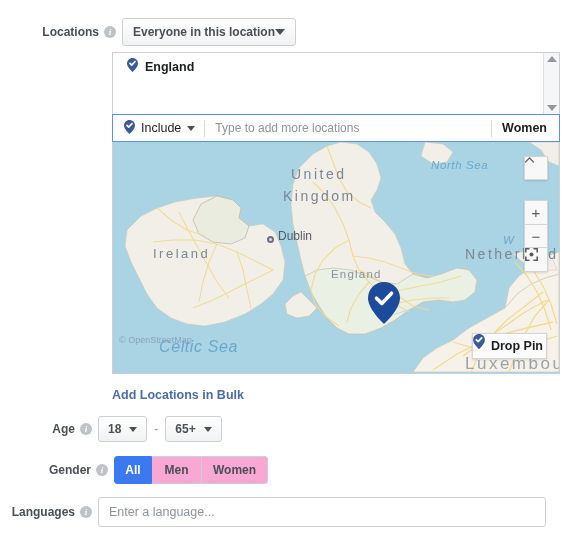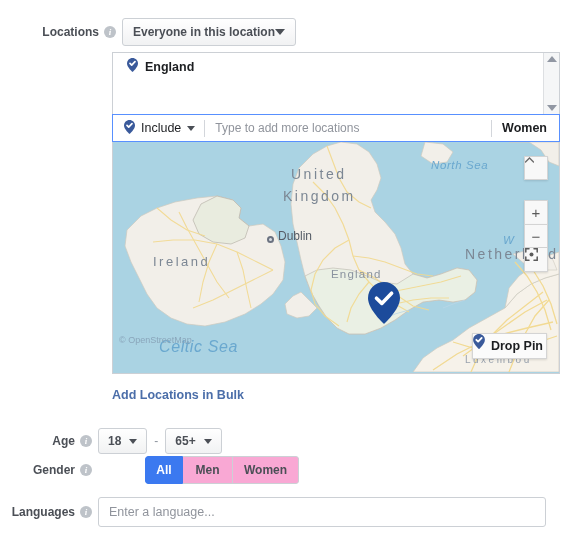--- a/index.html
+++ b/index.html
@@ -130,33 +130,33 @@
     box-sizing:border-box;
   }
   #big-pin{position:absolute;left:368px;top:282px;}
   
   #bulk-link{
     position:absolute;left:112px;top:388px;color:#4b6ea9;font-size:12.5px;
     cursor:pointer;
     font-weight:bold;
   }
   
-  #age-row{position:absolute;left:0;top:416px;align-items:center;margin-top:12px;}
+  #age-row{position:absolute;left:0;top:416px;align-items:center;}
   #age-row .lbl{height:26px;}
   .sel{
     height:26px;box-sizing:border-box;border:1px solid #ccd0d5;border-radius:3px;
     background:linear-gradient(#ffffff,#f1f2f3);
     display:inline-flex;align-items:center;justify-content:center;gap:8px;
     padding:0 9px;font-size:12px;font-weight:bold;color:#4b4f56;cursor:pointer;
     min-width:42px;
   }
   .caret-sm{width:0;height:0;border-left:4.5px solid transparent;border-right:4.5px solid transparent;border-top:5.5px solid #4b4f56;}
   .dash{color:#8d949e;margin:0 7px;font-size:12px;line-height:26px;}
   
-  #gender-row{position:absolute;left:0;top:456px;align-items:center;gap:47px;}
+  #gender-row{position:absolute;left:16px;top:456px;align-items:center;}
   #gender-row .lbl{height:28px;}
   #gender-group{display:flex;height:28px;border-radius:3px;overflow:hidden;}
   .gbtn{
     border:1px solid #ccd0d5;border-left:none;background:#f9a8d4;
     display:flex;align-items:center;justify-content:center;
     font-size:12px;font-weight:bold;color:#4b4f56;cursor:pointer;
     box-sizing:border-box;height:28px;
   }
   .gbtn:first-child{border-left:1px solid #ccd0d5;border-radius:3px 0 0 3px;}
   .gbtn:last-child{border-radius:0 3px 3px 0;}
@@ -288,24 +288,24 @@
       <g stroke="#b9d6e6" stroke-width="1" fill="none" opacity="0.8">
         <path d="M296 168 L282 172 L270 178"></path>
         <path d="M352 158 L340 162 L330 166"></path>
       </g>
 
       <path d="M400 112 L416 108 L430 110 L440 118 L444 128 L430 128 L414 124 Z" fill="#f2efe9" stroke="#cfcabf" stroke-width="0.6"></path>
     </svg>
 
     <div class="mlabel" style="left:178px;top:24px;font-size:14px;">United</div>
     <div class="mlabel" style="left:170px;top:46px;font-size:14px;">Kingdom</div>
-    <div class="mlabel" style="left:40px;top:112px;">Ireland</div>
+    <div class="mlabel" style="left:40px;top:104px;">Ireland</div>
     <div class="mlabel" style="left:218px;top:126px;font-size:11.5px;letter-spacing:1.2px;color:#8a939f;">England</div>
     <div class="mlabel" style="left:352px;top:104px;font-size:14px;">Netherland</div>
-    <div class="mlabel" style="left:352px;top:212px;font-size:10px;color:#9aa3ae;">Luxembou</div>
+    <div class="mlabel" style="left:352px;top:212px;font-size:17px;color:#9aa3ae;">Luxembou</div>
 
     <div class="sealabel" style="left:318px;top:17px;">North Sea</div>
     <div class="sealabel" style="left:46px;top:196px;font-size:16px;">Celtic Sea</div>
     <div class="sealabel" style="left:390px;top:92px;">W&nbsp;&nbsp;&nbsp;&nbsp;&nbsp;&nbsp;&nbsp;n</div>
 
     <div class="citydot" style="left:154px;top:94px;"></div>
     <div class="citylabel" style="left:165px;top:87px;">Dublin</div>
 
     <div id="osm-attrib">© OpenStreetMap</div>
 

